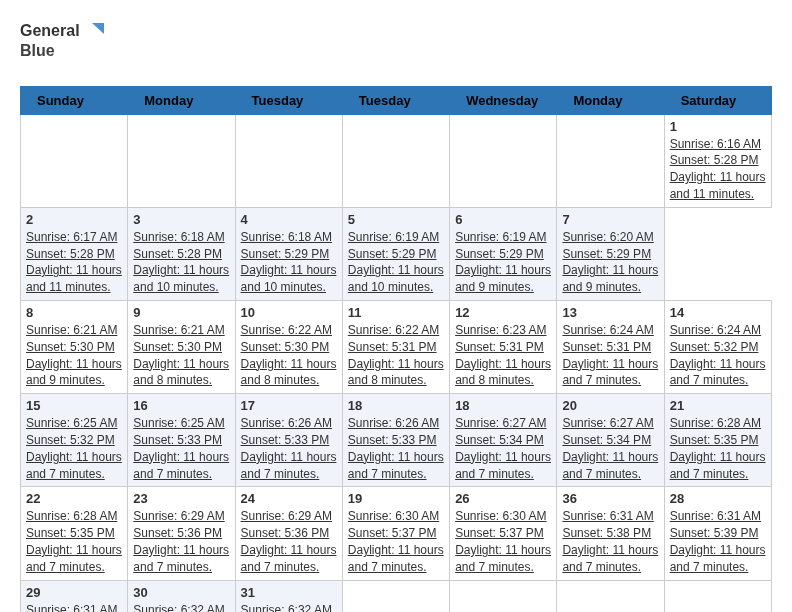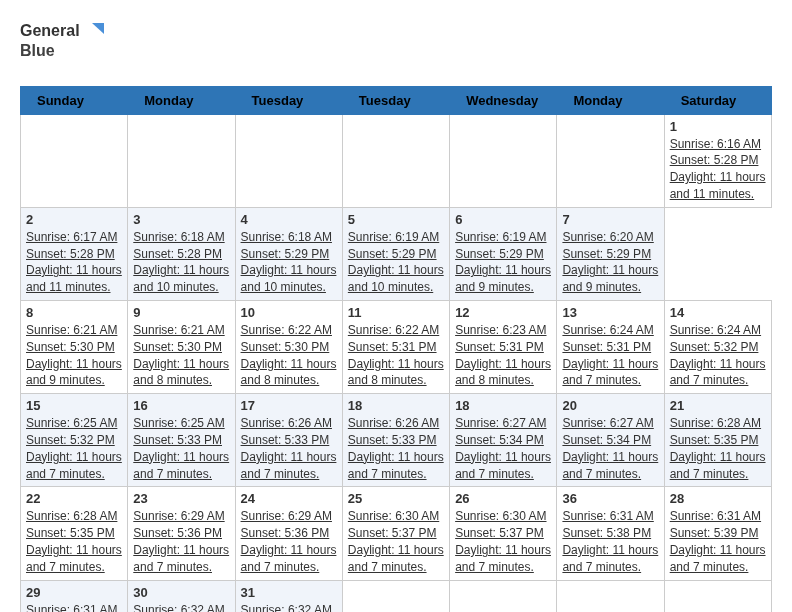--- a/index.html
+++ b/index.html
@@ -213,21 +213,21 @@
         </td>
         <td>
           <span class="day-number">23</span>
           <div class="day-info">Sunrise: 6:29 AM<br>Sunset: 5:36 PM<br>Daylight: 11 hours and 7 minutes.</div>
         </td>
         <td>
           <span class="day-number">24</span>
           <div class="day-info">Sunrise: 6:29 AM<br>Sunset: 5:36 PM<br>Daylight: 11 hours and 7 minutes.</div>
         </td>
         <td>
-          <span class="day-number">25</span>
+          <span class="day-number">19</span>
           <div class="day-info">Sunrise: 6:30 AM<br>Sunset: 5:37 PM<br>Daylight: 11 hours and 7 minutes.</div>
         </td>
         <td>
           <span class="day-number">26</span>
           <div class="day-info">Sunrise: 6:30 AM<br>Sunset: 5:37 PM<br>Daylight: 11 hours and 7 minutes.</div>
         </td>
         <td>
           <span class="day-number">36</span>
           <div class="day-info">Sunrise: 6:31 AM<br>Sunset: 5:38 PM<br>Daylight: 11 hours and 7 minutes.</div>
         </td>

